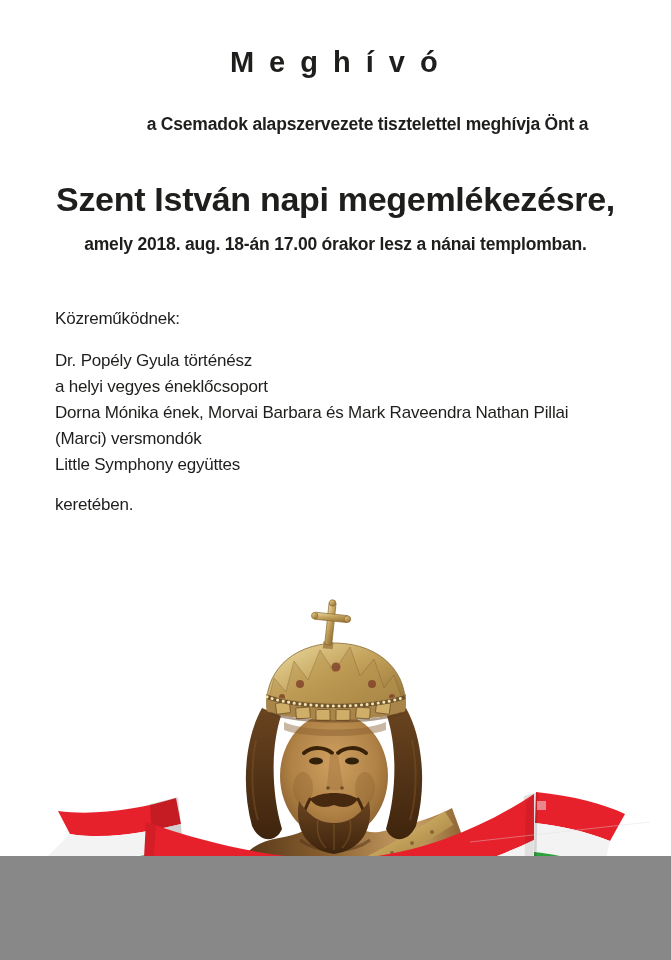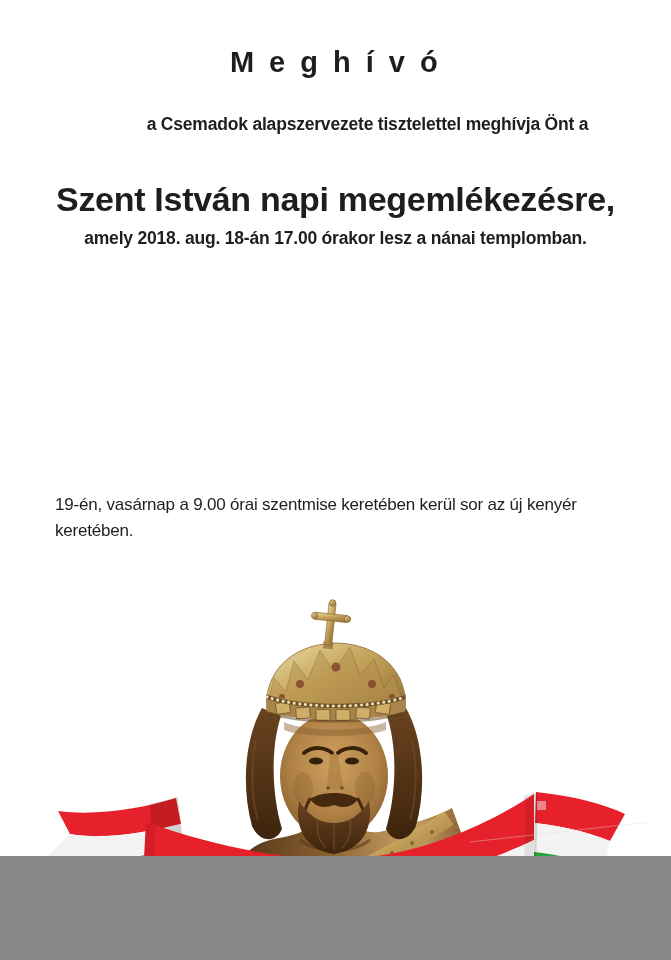--- a/index.html
+++ b/index.html
@@ -11,21 +11,21 @@
   .page{
     position:relative; width:671px; height:856px; margin:0 auto;
     background:var(--page-bg); overflow:hidden;
     font-family:Liberation Sans, sans-serif;
     color:var(--text-color);
   }
   .center{position:absolute; left:0; width:100%; text-align:center;}
   .title{top:46px; font-size:29px; font-weight:700; letter-spacing:.12em;}
   .intro{top:114px; font-size:17.5px; font-weight:700; letter-spacing:-0.2px;padding-left:32px;}
   .event-title{top:180px; font-size:34px; font-weight:700; letter-spacing:-0.3px;}
-  .event-details{top:228px; font-size:17.5px; font-weight:700; letter-spacing:-0.2px;}
+  .event-details{top:234px; font-size:17.5px; font-weight:700; letter-spacing:-0.2px;}
   .bodytext{position:absolute; left:55px; font-size:17px; font-weight:400;
     letter-spacing:-0.2px; line-height:26px; white-space:nowrap;}
   .heading{top:306px;}
   .contrib{top:348px;}
   .closing{top:492px;}
   .farewell{top:585px; left:76px;}
   .artwork{position:absolute; left:0; top:580px; width:671px; height:380px;}
   .artwork svg{display:block;}
   .f-red{fill:var(--flag-red);}
   .f-white{fill:var(--flag-white);}
@@ -34,24 +34,31 @@
 </head>
 <body>
 
 <div class="page">
 
   <div class="center title">M e g h í v ó</div>
   <div class="center intro">a Csemadok alapszervezete tisztelettel meghívja Önt a</div>
   <div class="center event-title">Szent István napi megemlékezésre,</div>
   <div class="center event-details">amely 2018. aug. 18-án 17.00 órakor lesz a nánai templomban.</div>
 
+  <div class="bodytext heading">Közreműködnek:</div>
 
+  <div class="bodytext contrib">
+    <div>Dr. Popély Gyula történész</div>
+    <div>a helyi vegyes éneklőcsoport</div>
+    <div>Dorna Mónika ének, Morvai Barbara és Mark Raveendra Nathan Pillai</div>
+    <div>(Marci) versmondók</div>
+    <div>Little Symphony együttes</div>
+  </div>
 
   <div class="bodytext closing">
-    <div>19-én, vasárnap a 9.00 órai szentmise keretében kerül sor az új kenyér</div>
     <div>keretében.</div>
   </div>
 
 
   <div class="artwork">
     <svg viewBox="0 0 671 380" width="671" height="380">
       <defs>
         <radialGradient id="faceG" cx="50%" cy="40%" r="72%">
           <stop offset="0%" stop-color="#cfa061"></stop>
           <stop offset="55%" stop-color="#b08246"></stop>

